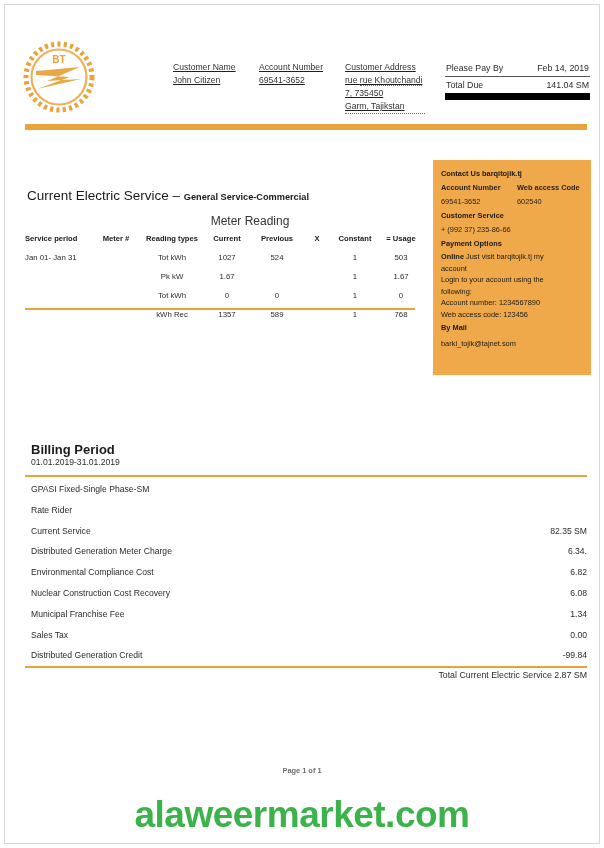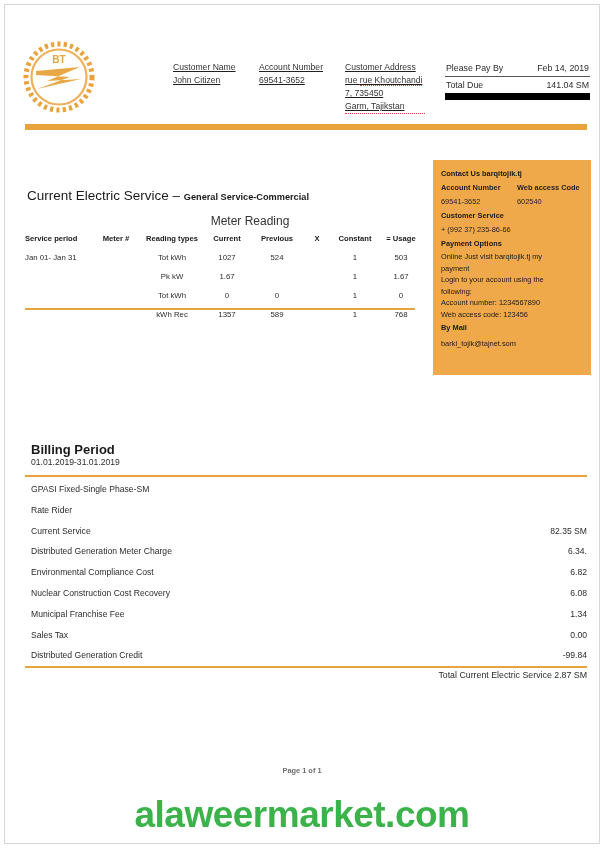--- a/index.html
+++ b/index.html
@@ -167,21 +167,21 @@
     width: 158px;
     height: 215px;
     background: #EFA94A;
     padding: 7px 8px;
   }
   .ct-line {
     font-size: 7.4px;
     line-height: 11.6px;
     color: #1a1a1a;
   }
-  .ct-line b { font-weight: normal; }
+  .ct-line b { font-weight: bold; }
   .ct-head {
     font-size: 7.4px;
     line-height: 14px;
     font-weight: bold;
     color: #1a1a1a;
   }
   .ct-two {
     display: flex;
     font-size: 7.4px;
     line-height: 14px;
@@ -409,21 +409,21 @@
       <span class="a">69541-3652</span>
       <span>602540</span>
     </div>
     <div class="ct-head">Customer Service</div>
     <div class="ct-two">+ (992 37) 235-86-66</div>
     <div class="ct-head">Payment Options</div>
     <div class="ct-line">
       <b>Online</b>
       <span>Just visit  barqitojik.tj my</span>
     </div>
-    <div class="ct-line">payment</div>
+    <div class="ct-line">account</div>
     <div class="ct-line">Login to your account using the</div>
     <div class="ct-line">following:</div>
     <div class="ct-line">Account number: 1234567890</div>
     <div class="ct-line">Web access code: 123456</div>
     <div class="ct-head">By Mail</div>
     <div class="ct-gap"></div>
     <div class="ct-line">barki_tojik@tajnet.som</div>
   </div>
 
   <div class="bp-title">Billing Period</div>

